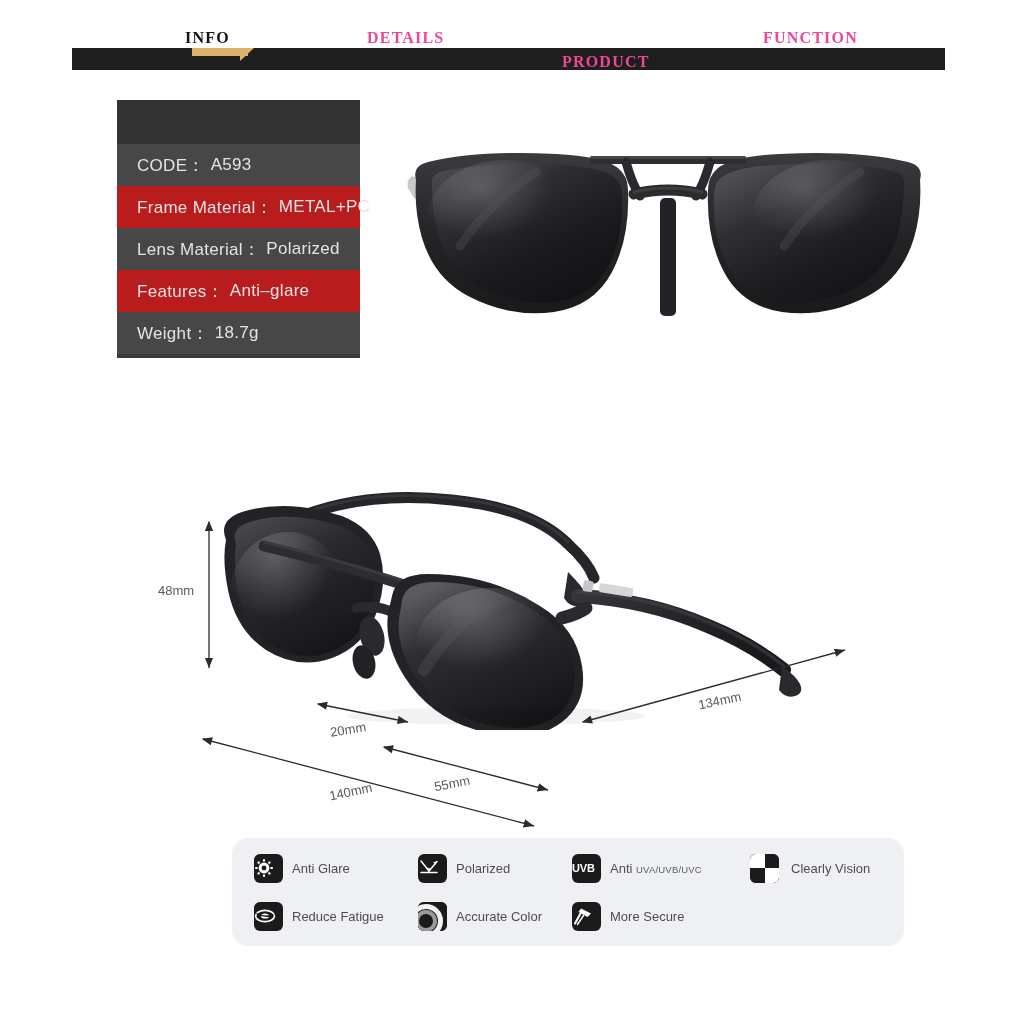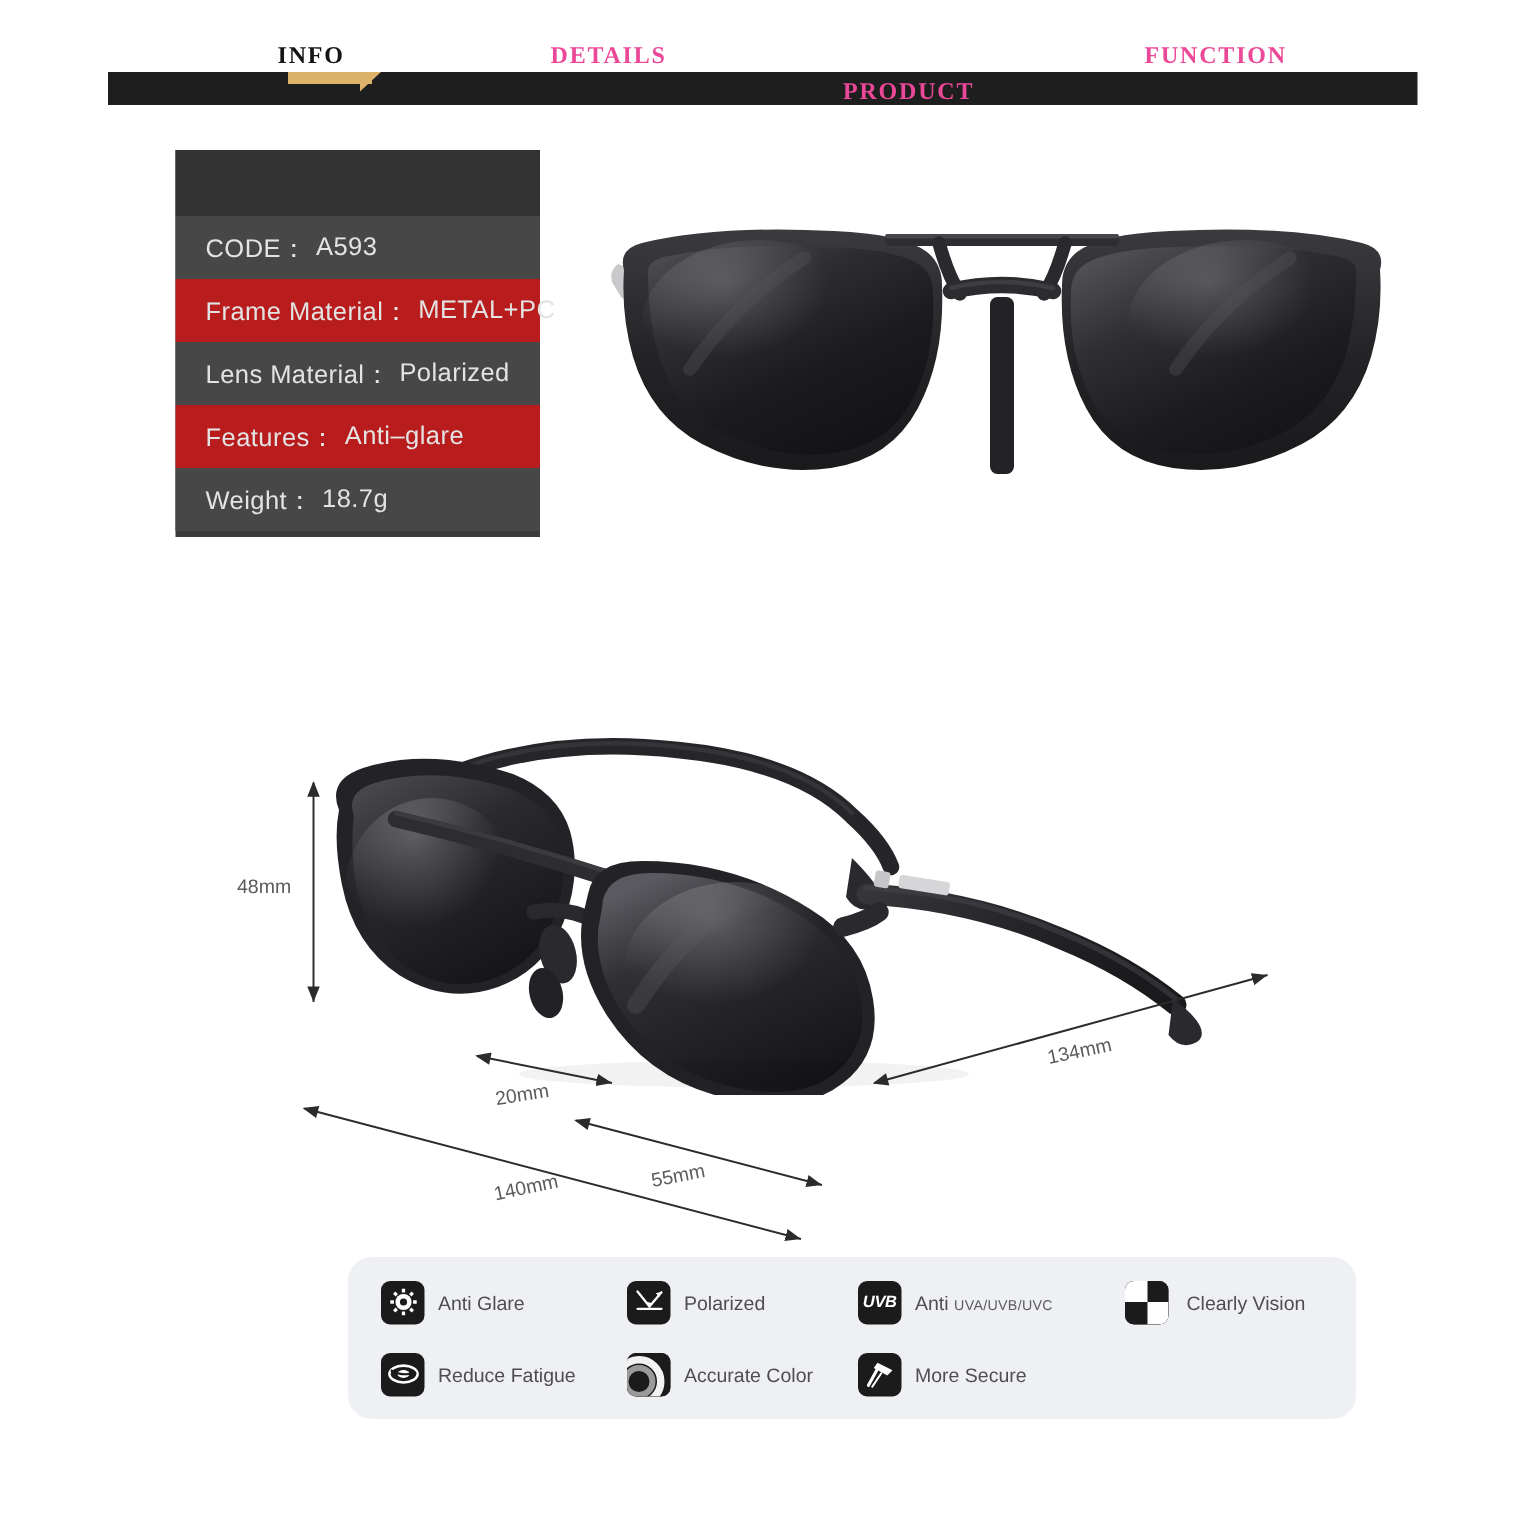--- a/index.html
+++ b/index.html
@@ -86,21 +86,21 @@
   #feat-row-0 { top: 6px; }
   #feat-row-1 { top: 54px; }
   .feat {
     position: absolute; top: 0; height: 48px;
     display: flex; align-items: center; gap: 9px;
   }
   .feat-icon {
     width: 29px; height: 29px; border-radius: 6px;
     background: #1b1b1b; flex: 0 0 29px;
     position: relative; overflow: hidden;
-    display: flex; align-items: center; justify-content: center; font-style: italic;
+    display: flex; align-items: center; justify-content: flex-start;
   }
   .feat-text { font-size: 13px; color: #4e4e4e; white-space: nowrap; }
   .feat-text .small { font-size: 9.5px; color: #5d5d5d; letter-spacing: .2px; }
   .uvb-text { color: #fff; font-size: 11px; font-weight: 700; letter-spacing: -.2px; }
 
   
   #feat-0 { left: 22px; }
   #feat-1 { left: 186px; }
   #feat-2 { left: 340px; }
   #feat-3 { left: 518px; gap: 12px; }

